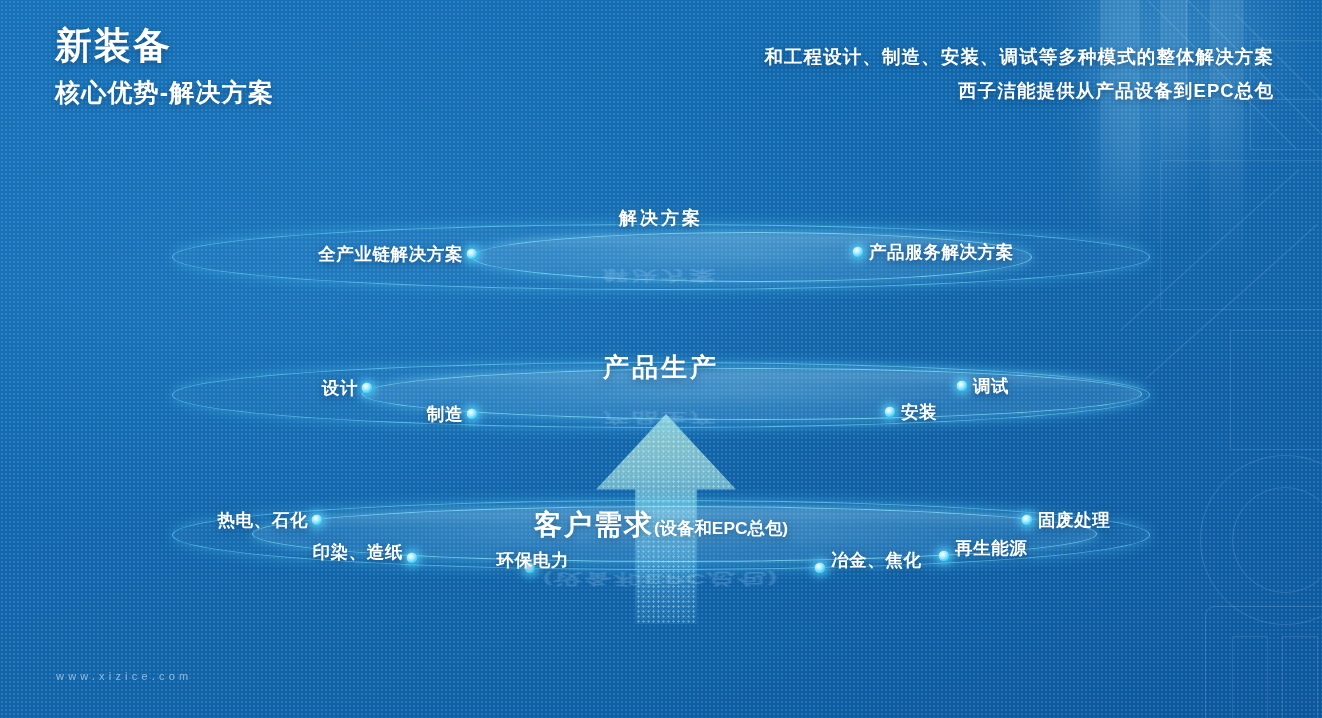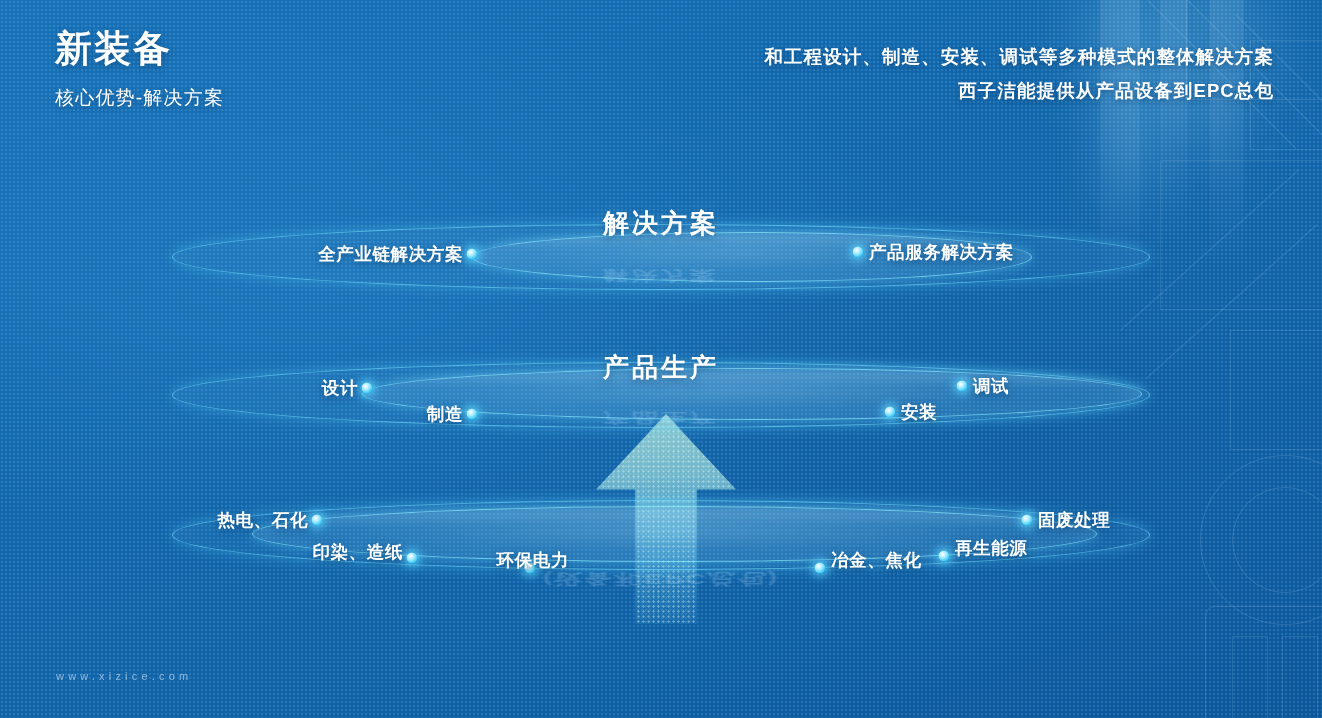--- a/index.html
+++ b/index.html
@@ -38,23 +38,24 @@
   .diag{position:absolute;height:1.3px;background:rgba(190,225,250,.16);transform-origin:0 0;}
   .ring{position:absolute;border:1.5px solid rgba(190,225,250,.16);border-radius:50%;}
 
   .bldg{position:absolute;background:linear-gradient(180deg,rgba(215,238,255,.10),rgba(215,238,255,0));}
 
   
   .hdr-left{position:absolute;left:55px;top:28px;}
   .hdr-title{
     font-size:37px;font-weight:700;letter-spacing:2px;line-height:1.12;
     text-shadow:0 2px 7px rgba(0,40,80,.45);
+    font-family:Liberation Mono, monospace;
   }
   .hdr-sub{
-    margin-top:16px;font-size:19px;font-weight:400;letter-spacing:1.2px;
+    margin-top:7px;font-size:25px;font-weight:700;letter-spacing:1.2px;
     text-shadow:0 2px 6px rgba(0,40,80,.4);
   }
   .hdr-right{
     position:absolute;right:48px;top:40px;text-align:right;
     font-size:18.5px;font-weight:700;line-height:1.85;letter-spacing:1.1px;
     text-shadow:0 2px 6px rgba(0,40,80,.45);
   }
 
   
   .footer{
@@ -189,21 +190,21 @@
 
   <div class="arrow">
     <div class="arrow-dots"></div>
   </div>
 
   <div class="layer" style="left:172px;top:224px;width:978px;height:66px;">
     <div class="disc-outer"></div>
     <div class="disc-inner" style="left:300px;top:8px;width:560px;height:50px;"></div>
     <div class="disc-sheen" style="left:320px;top:10px;width:520px;height:22px;"></div>
 
-    <div class="ctr-title" style="top:-18px;font-size:26px;letter-spacing:3px;">
+    <div class="ctr-title" style="top:-18px;font-size:18px;letter-spacing:3px;">
       <span>解决方案</span>
     </div>
     <div class="ctr-reflect" style="top:34px;font-size:26px;letter-spacing:3px;">解决方案</div>
 
     <div class="node" style="left:300px;top:30px;"></div>
     <div class="lbl l" style="left:291px;top:30px;">全产业链解决方案</div>
 
     <div class="node" style="left:686px;top:28px;"></div>
     <div class="lbl r" style="left:697px;top:28px;">产品服务解决方案</div>
   </div>
@@ -229,20 +230,23 @@
 
     <div class="node" style="left:790px;top:24px;"></div>
     <div class="lbl r" style="left:801px;top:24px;">调试</div>
   </div>
 
   <div class="layer" style="left:172px;top:500px;width:978px;height:70px;">
     <div class="disc-outer"></div>
     <div class="disc-inner" style="left:80px;top:6px;width:845px;height:56px;"></div>
     <div class="disc-sheen" style="left:110px;top:9px;width:790px;height:24px;"></div>
 
+    <div class="ctr-title" style="top:6px;font-size:28px;letter-spacing:2px;">
+      <span>客户需求</span><span class="sm">(设备和EPC总包)</span>
+    </div>
     <div class="ctr-reflect" style="top:60px;font-size:28px;letter-spacing:2px;">(设备和EPC总包)</div>
 
     <div class="node" style="left:145px;top:20px;"></div>
     <div class="lbl l" style="left:136px;top:20px;">热电、石化</div>
 
     <div class="node" style="left:240px;top:58px;"></div>
     <div class="lbl l" style="left:231px;top:52px;">印染、造纸</div>
 
     <div class="node" style="left:358px;top:68px;"></div>
     <div class="lbl l" style="left:349px;top:60px;margin-left:48px;">环保电力</div>

